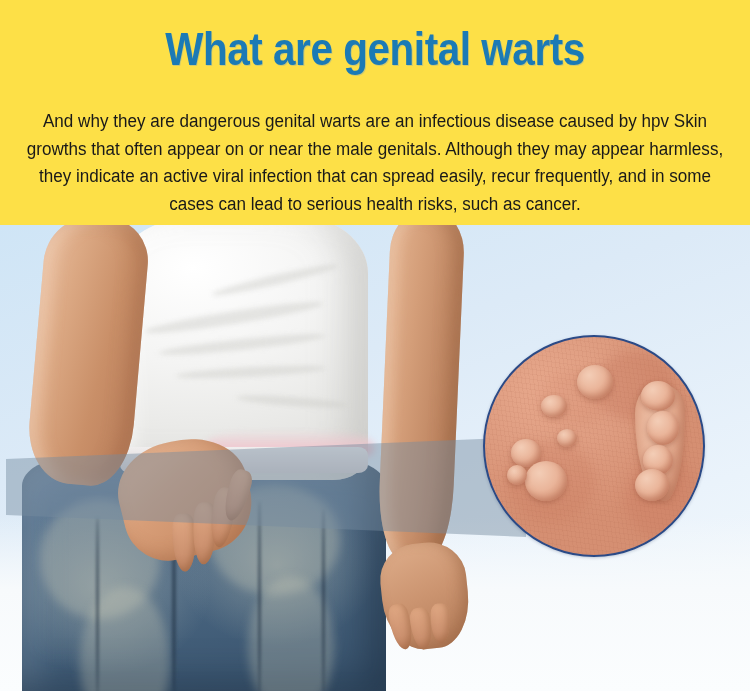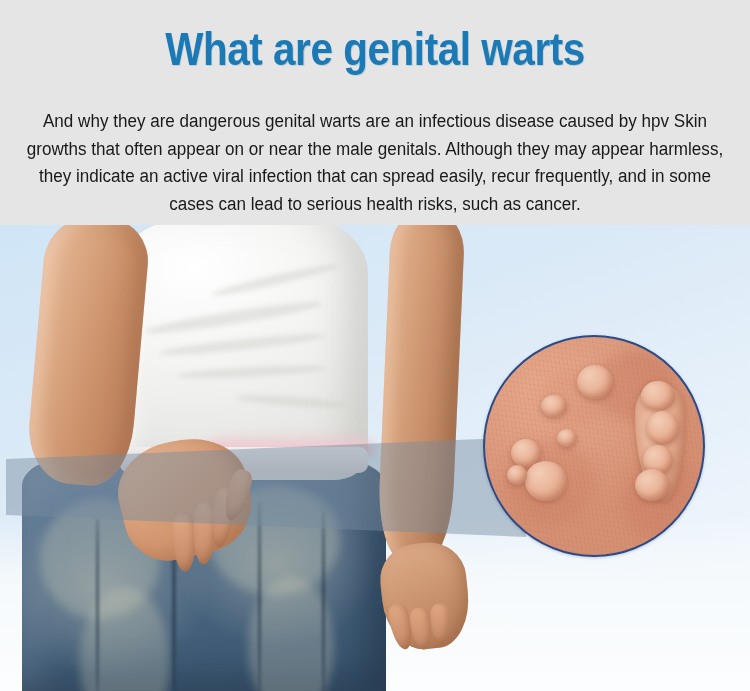--- a/index.html
+++ b/index.html
@@ -17,21 +17,21 @@
     overflow: hidden;
     background: #ffffff;
   }
 
   
   .header-block {
     position: absolute;
     left: 0; top: 0;
     width: 750px;
     height: 225px;
-    background: #e5e5e5;
+    background: #fde047;
     box-sizing: border-box;
   }
   .page-title {
     position: absolute;
     left: 0; top: 22px;
     width: 750px;
     text-align: center;
     color: #1b7ab5;
     font-family: "Liberation Sans Narrow", "Liberation Sans", sans-serif;
     font-weight: bold;

